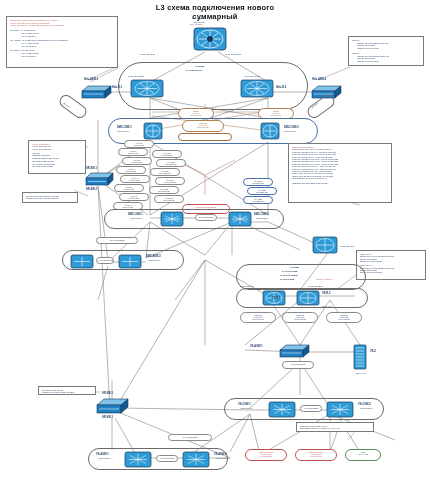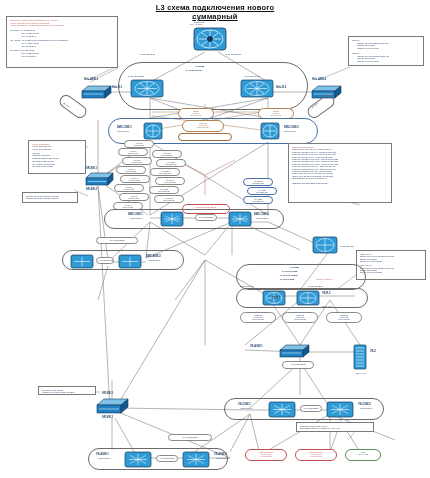--- a/index.html
+++ b/index.html
@@ -2,21 +2,21 @@
 <html><head>
 <meta charset="utf-8">
 <style>
   html,body{margin:0;padding:0;background:#ffffff;}
   body{width:430px;height:478px;position:relative;overflow:hidden;
        font-family:"Liberation Sans","DejaVu Sans",sans-serif;color:#1a1a1a;}
   #stage{position:absolute;inset:0;width:430px;height:478px;}
   svg#wires{position:absolute;left:0;top:0;width:430px;height:478px;}
 
   .title{position:absolute;text-align:center;font-weight:bold;font-size:7.5px;
-         text-decoration:underline;color:#101010;letter-spacing:.2px;line-height:9px;}
+         color:#101010;letter-spacing:.2px;line-height:9px;}
 
   
   .note{position:absolute;border:1px solid #7a7a7a;background:#ffffff;
         font-size:1.9px;line-height:2.7px;padding:2px 2.5px;box-sizing:border-box;
         color:#1f3864;overflow:hidden;}
   .note .r{white-space:nowrap;overflow:hidden;}
   .note .hdr{color:#c0504d;}
   .note .blu{color:#1f3864;}
   .note .gry{color:#404040;}
   .note.tight{line-height:2.4px;}

